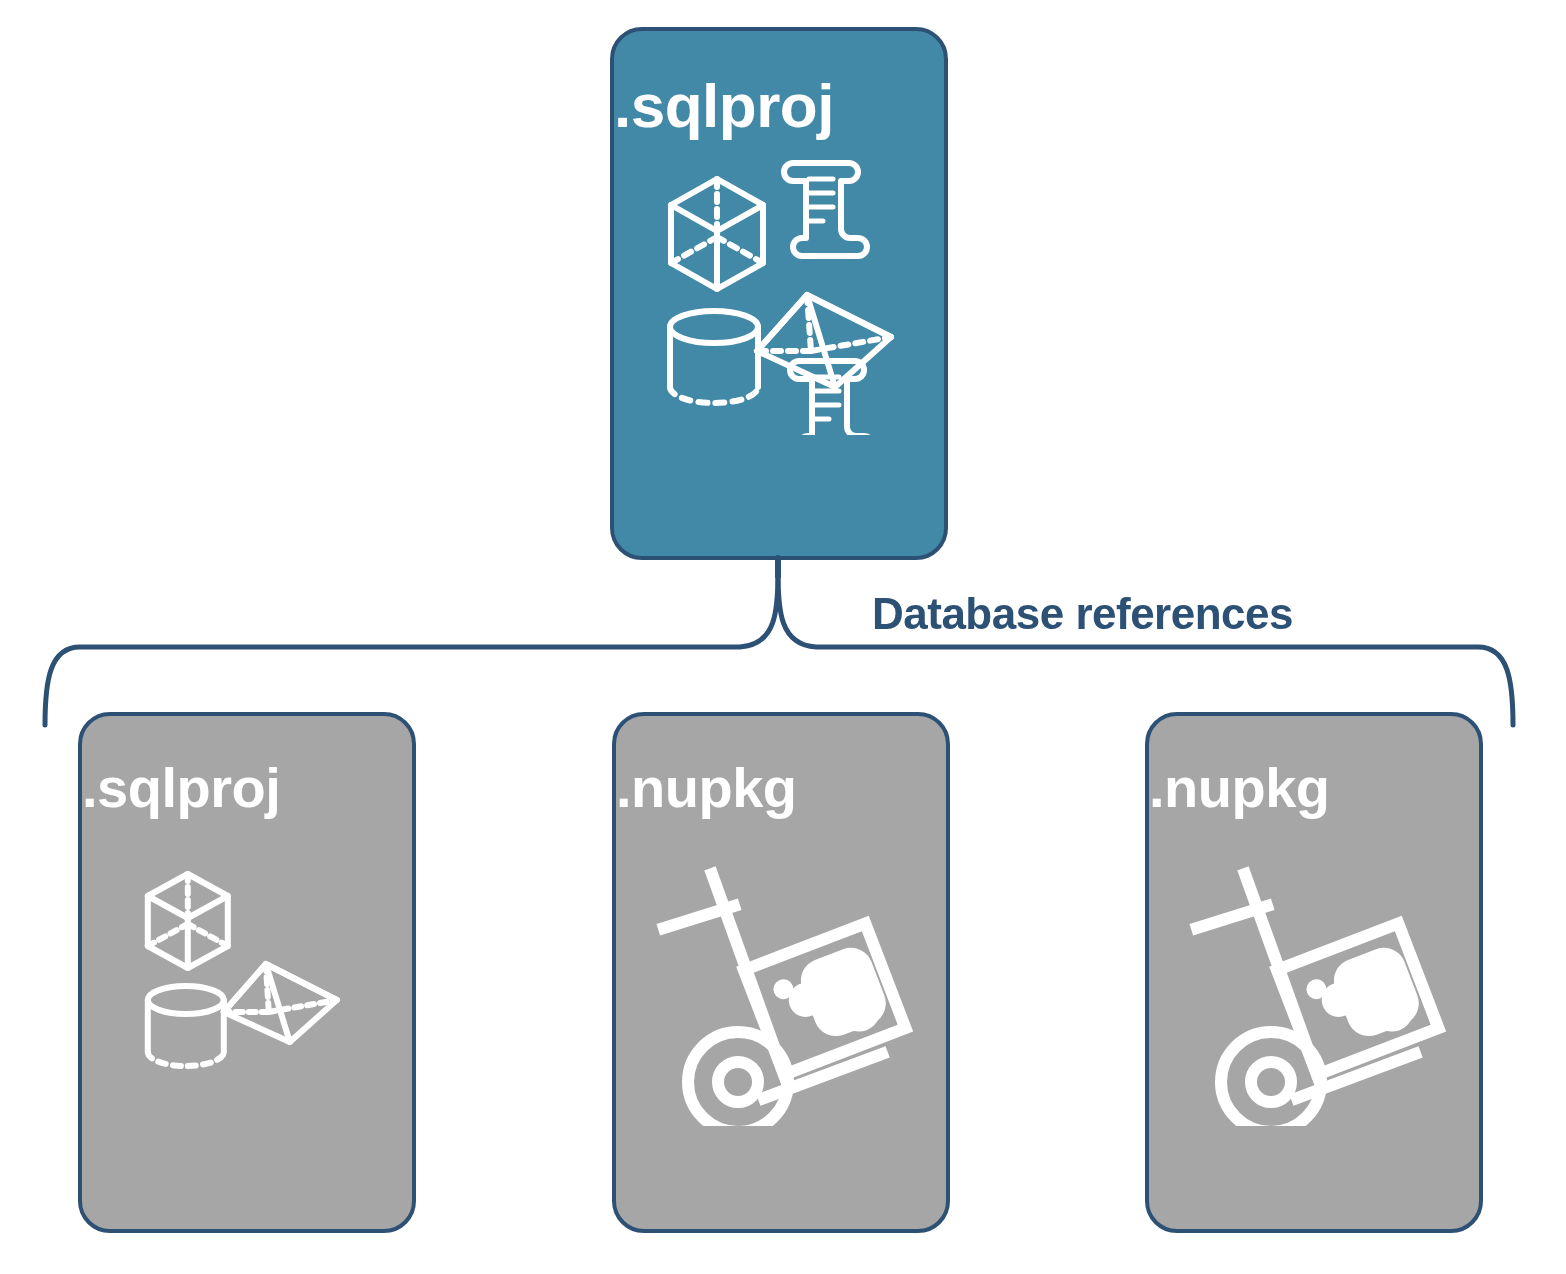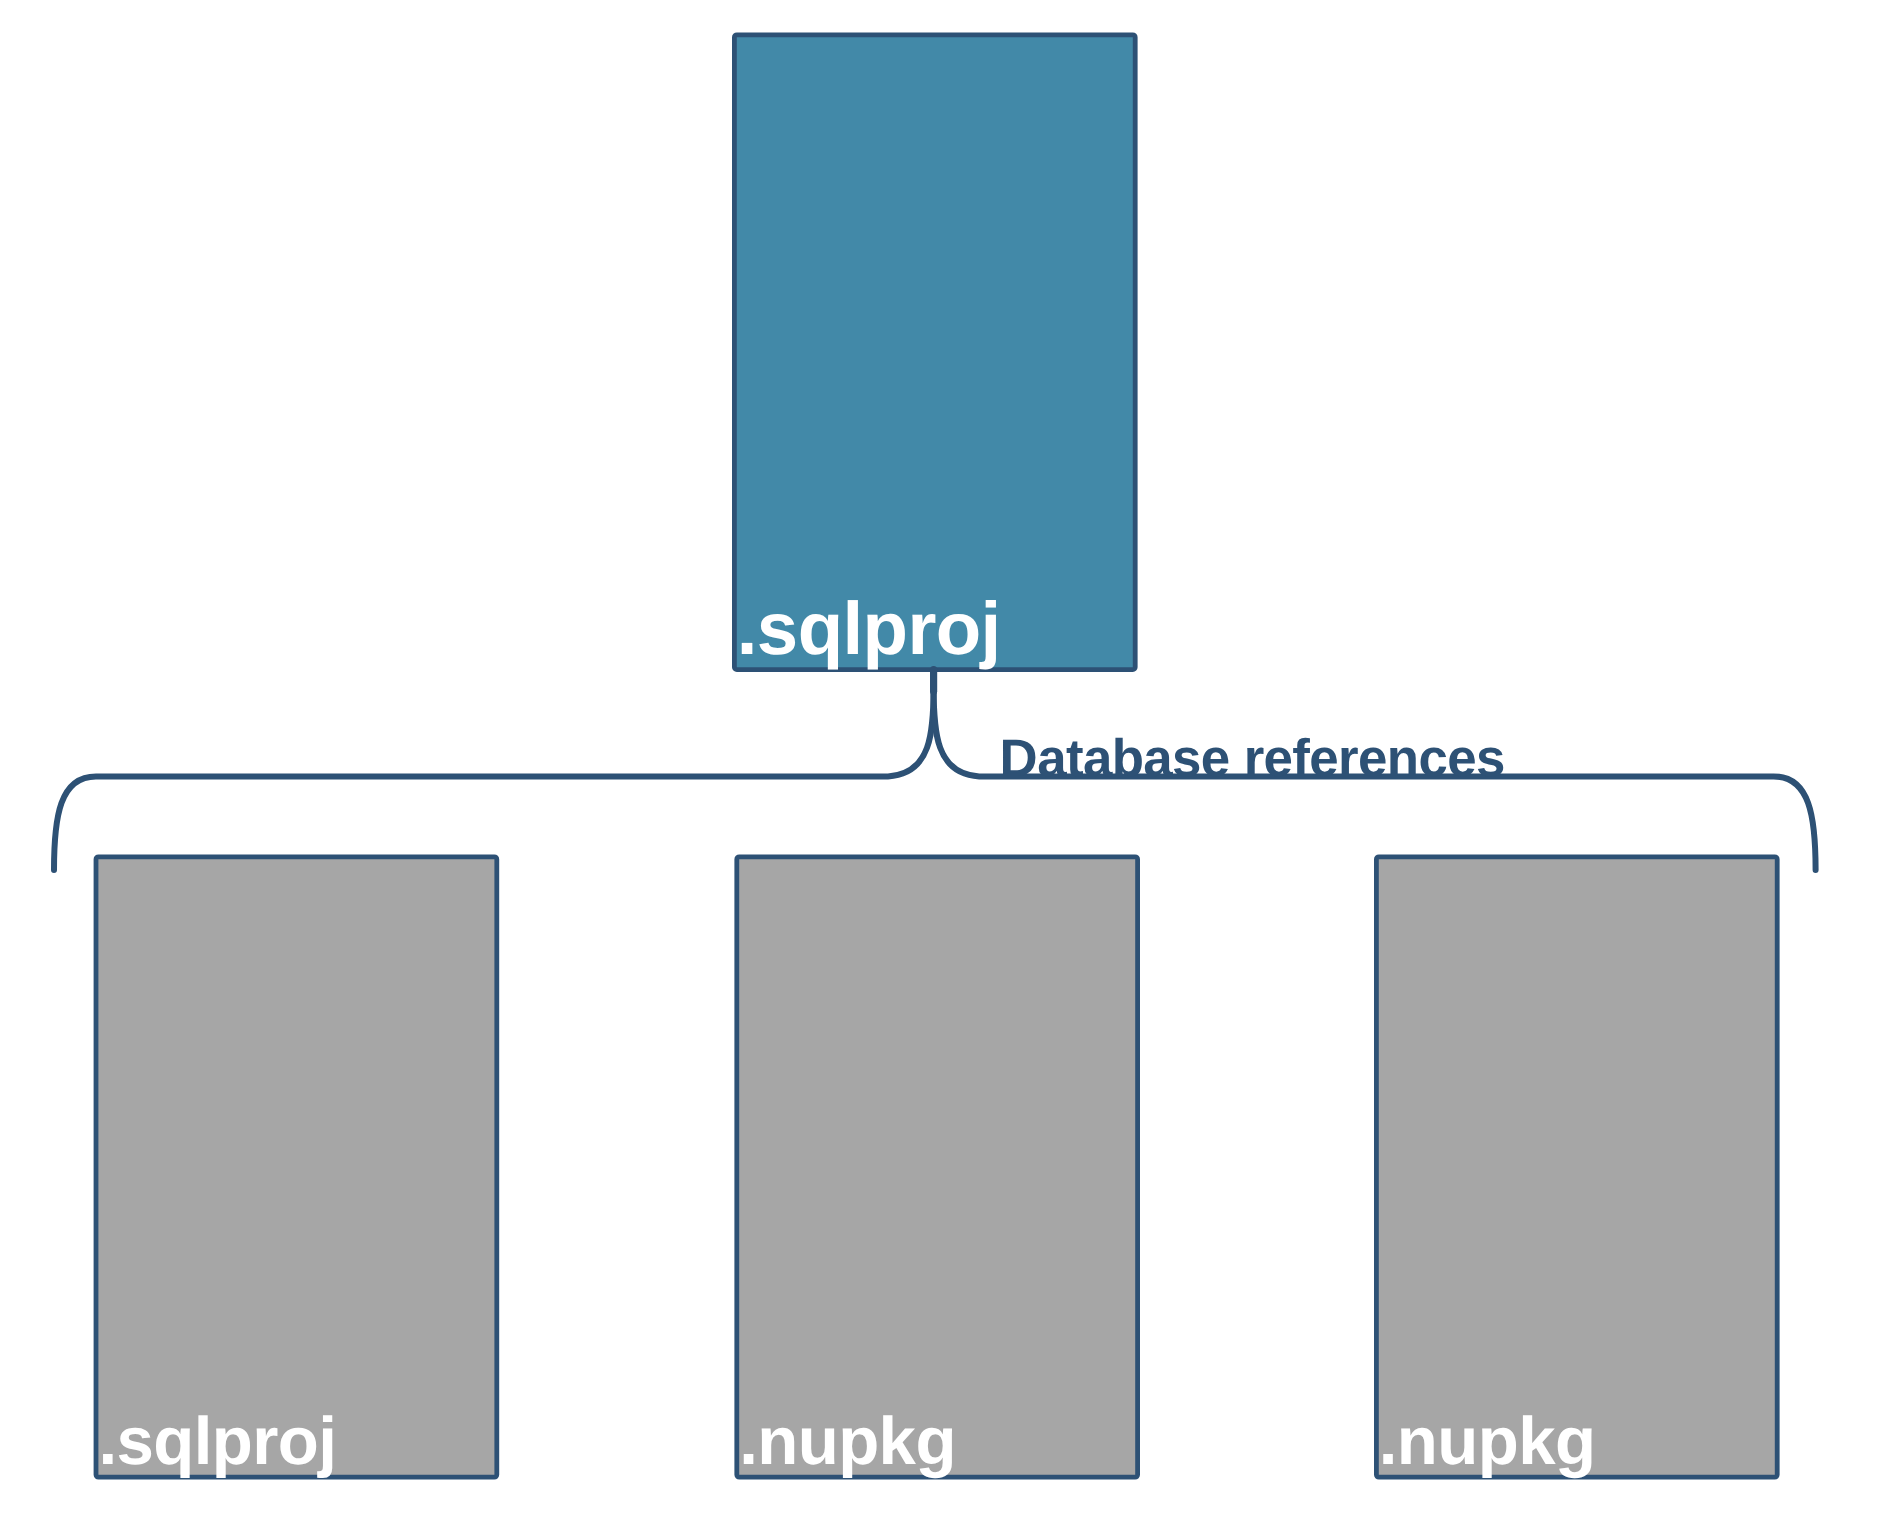--- a/index.html
+++ b/index.html
@@ -16,24 +16,24 @@
     height: 1274px;
     background: #ffffff;
     overflow: hidden;
   }
 
   
   .card {
     position: absolute;
     box-sizing: border-box;
     border: 4px solid #2d5175;
-    border-radius: 4px;
+    border-radius: 32px;
     display: flex;
-    flex-direction: row;
-    align-items: flex-end;
+    flex-direction: column;
+    align-items: flex-start;
   }
   .card.primary {
     background: #4289a8;
   }
   .card.secondary {
     background: #a6a6a6;
   }
   .card-title {
     color: #ffffff;
     font-weight: bold;
@@ -109,29 +109,28 @@
     left: 0;
     top: 540px;
     width: 1566px;
     height: 210px;
     pointer-events: none;
   }
 
   
   #db-ref-label {
     position: absolute;
-    left: 833px;
+    left: 872px;
     top: 589px;
     color: #2d5175;
     font-size: 44px;
     font-weight: bold;
     letter-spacing: -0.5px;
     white-space: nowrap;
     user-select: none;
-    margin-top: 19px;
   }
 </style>
 </head>
 <body>
 
 <div id="stage">
 
   <div class="card primary" id="card-top">
     <div class="card-title">.sqlproj</div>
     <div class="icon-area">

